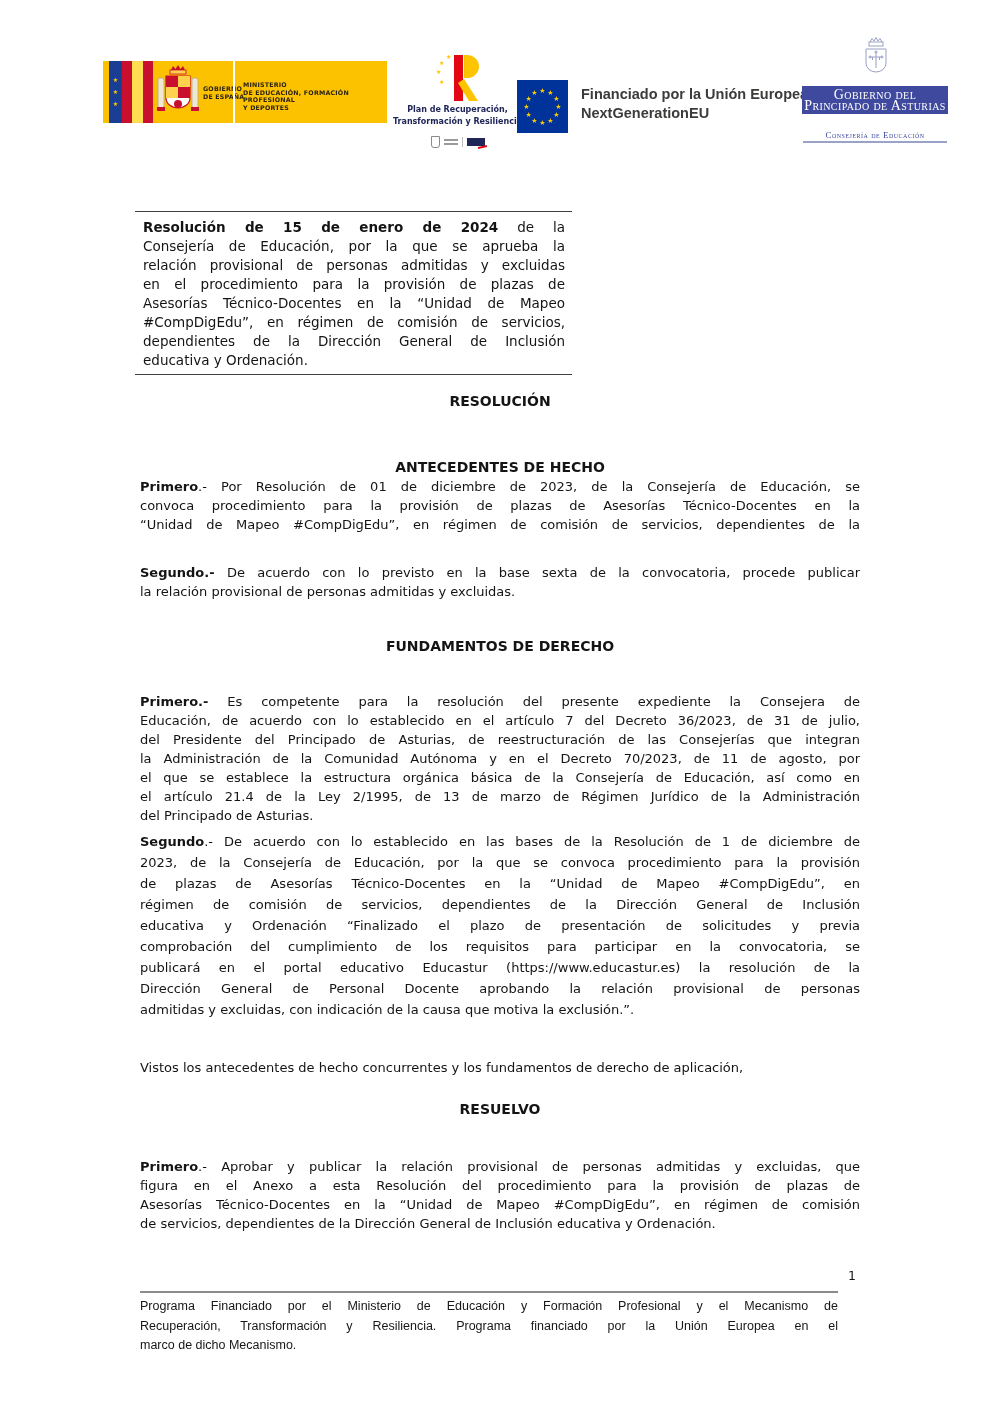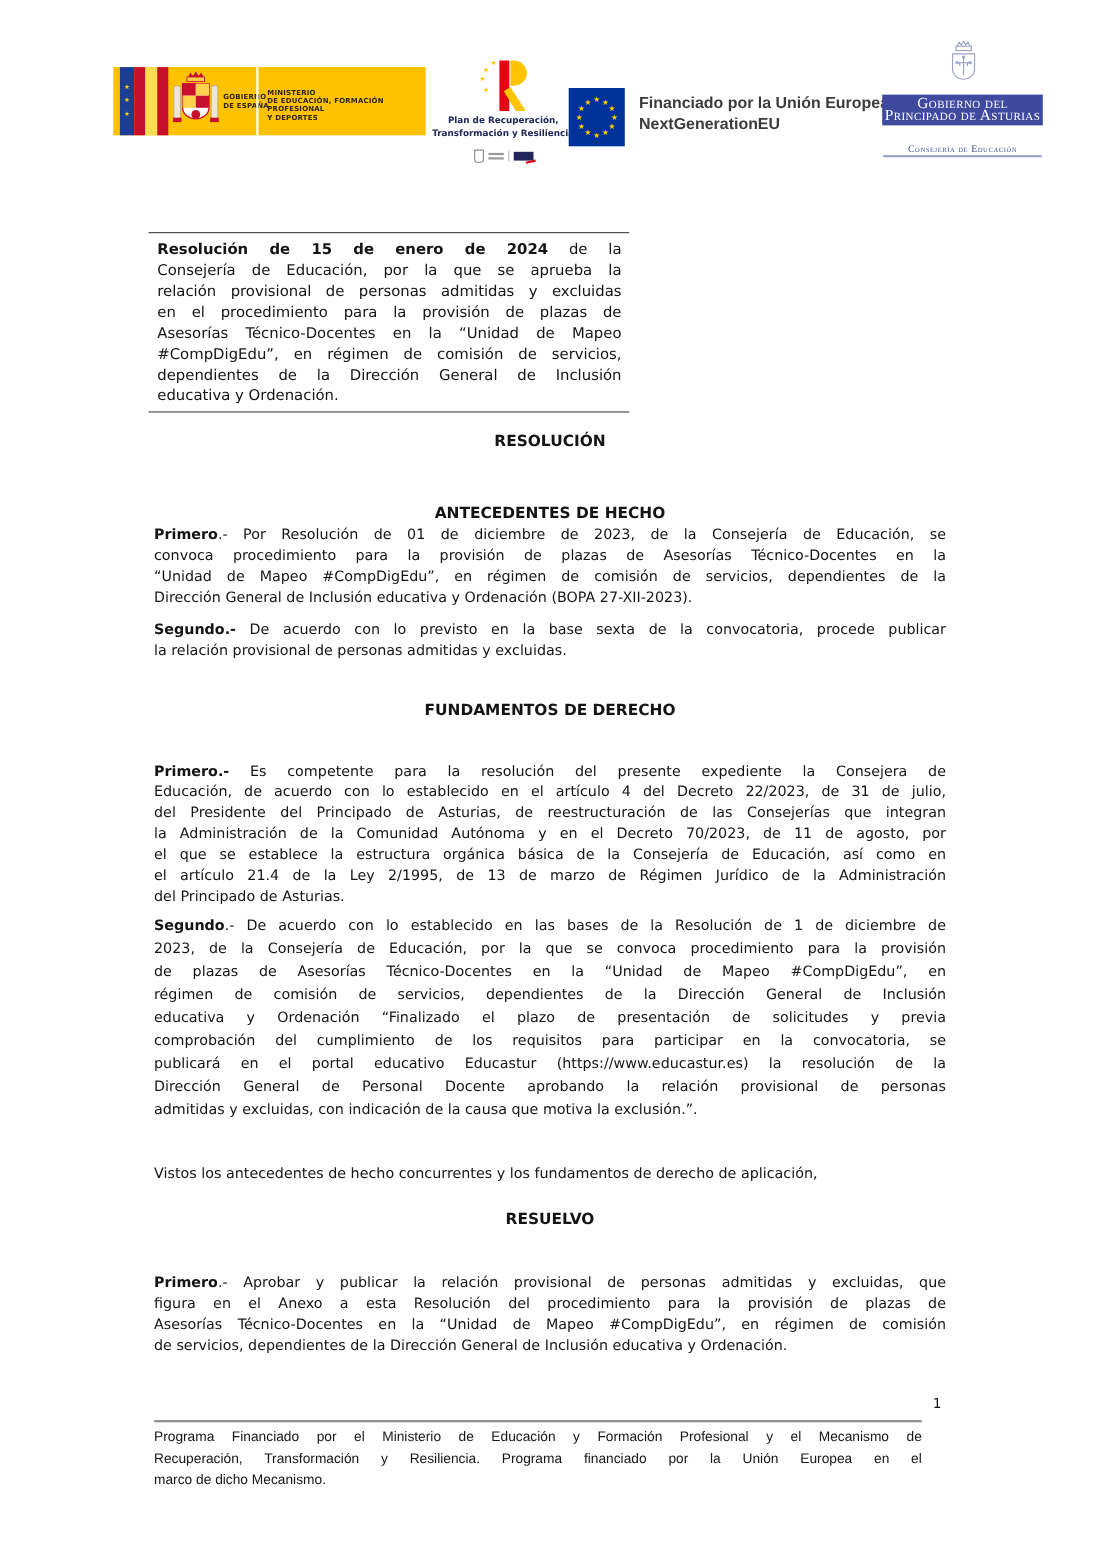--- a/index.html
+++ b/index.html
@@ -195,33 +195,32 @@
     <div class="ln last">educativa y Ordenación.</div>
   </div>
 
   <div class="abs hd" style="top:393px;">RESOLUCIÓN</div>
   <div class="abs hd" style="top:459px;">ANTECEDENTES DE HECHO</div>
 
   <div class="abs para" style="top:477px;">
     <div class="ln"><b class="lead">Primero</b><span>.- Por Resolución de 01 de diciembre de 2023, de la Consejería de Educación, se</span></div>
     <div class="ln">convoca procedimiento para la provisión de plazas de Asesorías Técnico-Docentes en la</div>
     <div class="ln">“Unidad de Mapeo #CompDigEdu”, en régimen de comisión de servicios, dependientes de la</div>
-    <div class="ln last">Dirección General de Inclusión educativa y Ordenación (BOPA 27-XII-2023).</div>
   </div>
 
   <div class="abs para" style="top:563px;">
     <div class="ln"><b class="lead">Segundo.-</b><span> De acuerdo con lo previsto en la base sexta de la convocatoria, procede publicar</span></div>
     <div class="ln last">la relación provisional de personas admitidas y excluidas.</div>
   </div>
 
   <div class="abs hd" style="top:638px;">FUNDAMENTOS DE DERECHO</div>
 
   <div class="abs para" style="top:692px;">
     <div class="ln"><b class="lead">Primero.-</b><span> Es competente para la resolución del presente expediente la Consejera de</span></div>
-    <div class="ln">Educación, de acuerdo con lo establecido en el artículo 4 del Decreto 22/2023, de 31 de julio,</div>
+    <div class="ln">Educación, de acuerdo con lo establecido en el artículo 7 del Decreto 36/2023, de 31 de julio,</div>
     <div class="ln">del Presidente del Principado de Asturias, de reestructuración de las Consejerías que integran</div>
     <div class="ln">la Administración de la Comunidad Autónoma y en el Decreto 70/2023, de 11 de agosto, por</div>
     <div class="ln">el que se establece la estructura orgánica básica de la Consejería de Educación, así como en</div>
     <div class="ln">el artículo 21.4 de la Ley 2/1995, de 13 de marzo de Régimen Jurídico de la Administración</div>
     <div class="ln last">del Principado de Asturias.</div>
   </div>
 
   <div class="abs para wide" style="top:831px;">
     <div class="ln"><b class="lead">Segundo</b><span>.- De acuerdo con lo establecido en las bases de la Resolución de 1 de diciembre de</span></div>
     <div class="ln">2023, de la Consejería de Educación, por la que se convoca procedimiento para la provisión</div>

